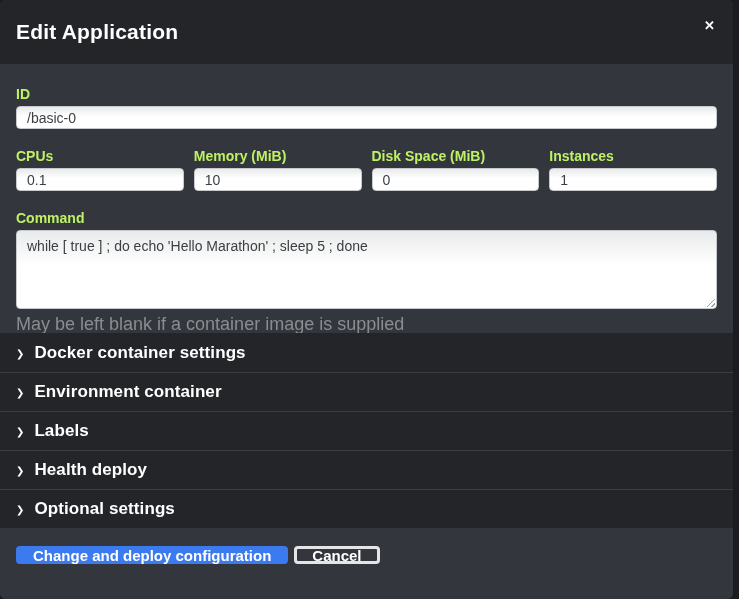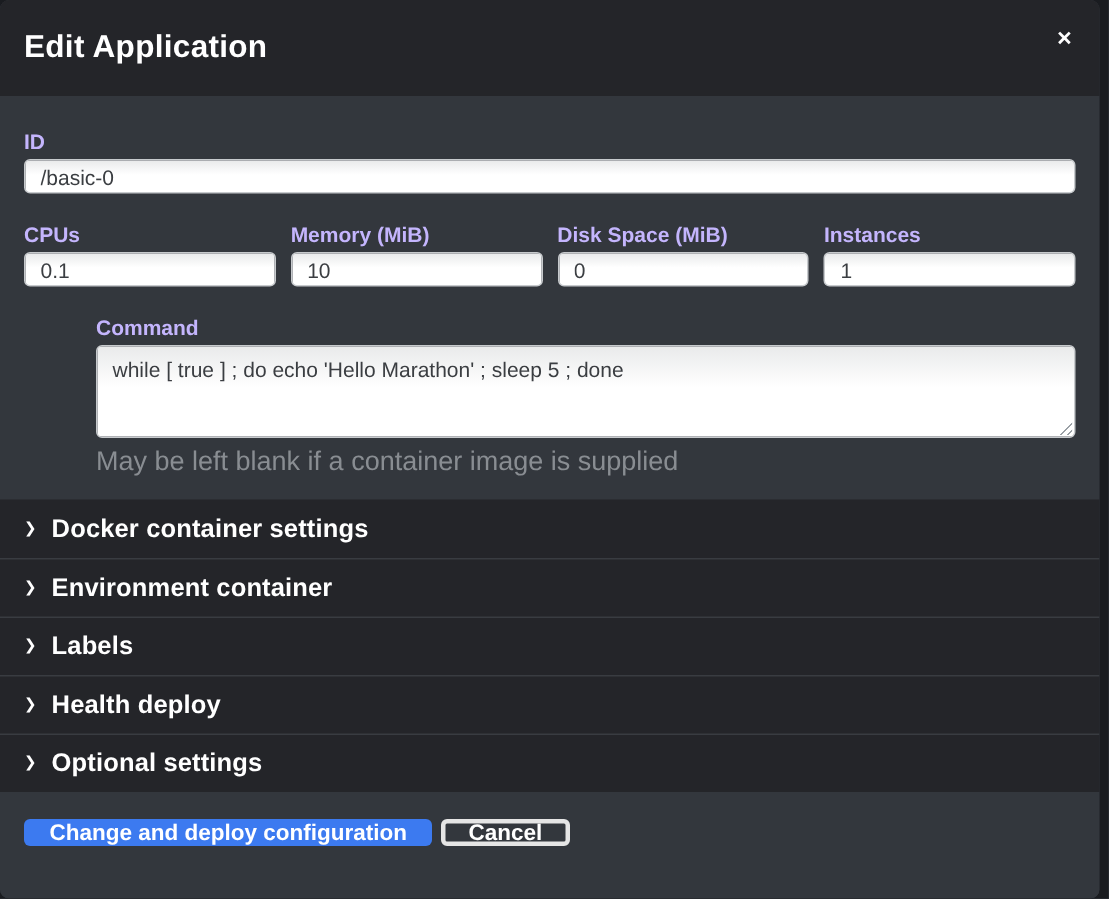--- a/index.html
+++ b/index.html
@@ -52,21 +52,21 @@
   }
   
   .modal-body {
     flex: 0 0 269px;
     height: 269px;
     background: #33373d;
     padding: 22px 16px 0 16px;
   }
   .field-label {
     display: block;
-    color: #c4b5fd;
+    color: #bef264;
     font-size: 14px;
     font-weight: 700;
     line-height: 17px;
     margin-bottom: 3px;
   }
   .text-input, .text-area {
     width: 100%;
     background: linear-gradient(to bottom, #e9eaeb, #ffffff 45%);
     border: 1px solid #c7cacd;
     border-radius: 4px;
@@ -76,24 +76,24 @@
     font-family: "Liberation Sans", sans-serif;
     outline: none;
   }
   .text-input { height: 23px; }
   .row-grid {
     margin-top: 19px;
     display: grid;
     grid-template-columns: repeat(4, 1fr);
     gap: 10px;
   }
-  .command-group { margin-top: 19px; margin-left: 48px; }
+  .command-group { margin-top: 19px; }
   .textarea-wrap { position: relative; }
   .text-area {
-    height: 62px;
+    height: 79px;
     resize: none;
     display: block;
     padding-top: 7px;
   }
   .resize-grip {
     position: absolute;
     right: 2px; bottom: 2px;
     width: 10px; height: 10px;
     background: repeating-linear-gradient(-45deg, transparent, transparent 2px, #9aa0a5 2px, #9aa0a5 3px);
     clip-path: polygon(100% 0, 100% 100%, 0 100%);

